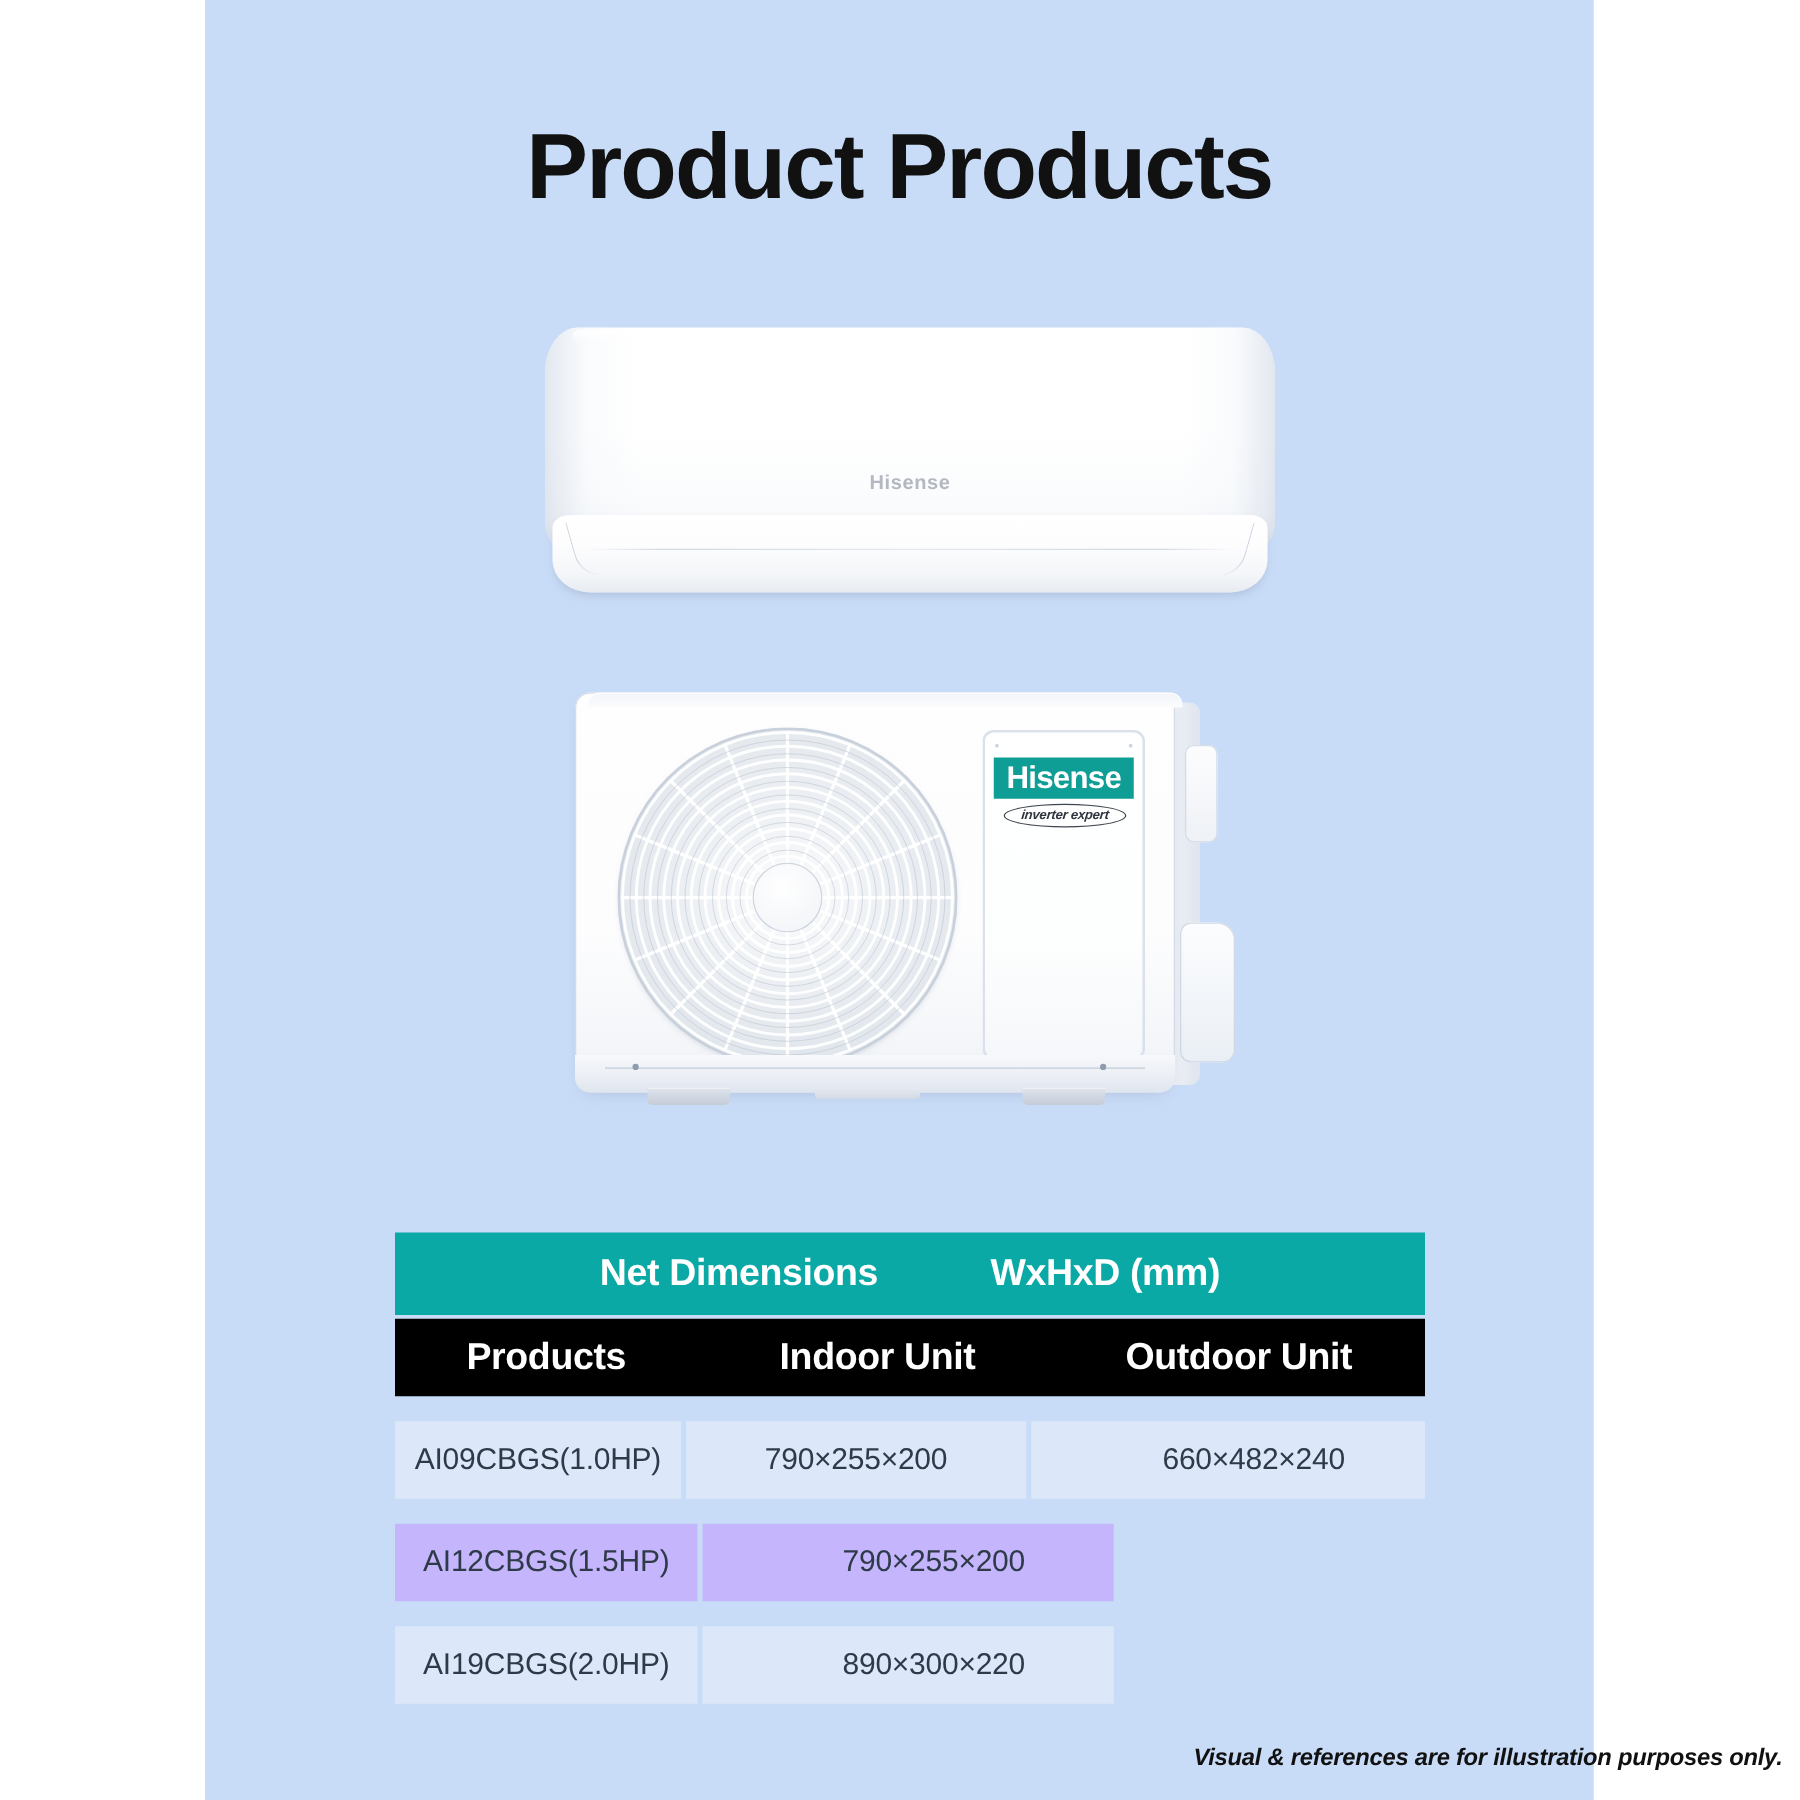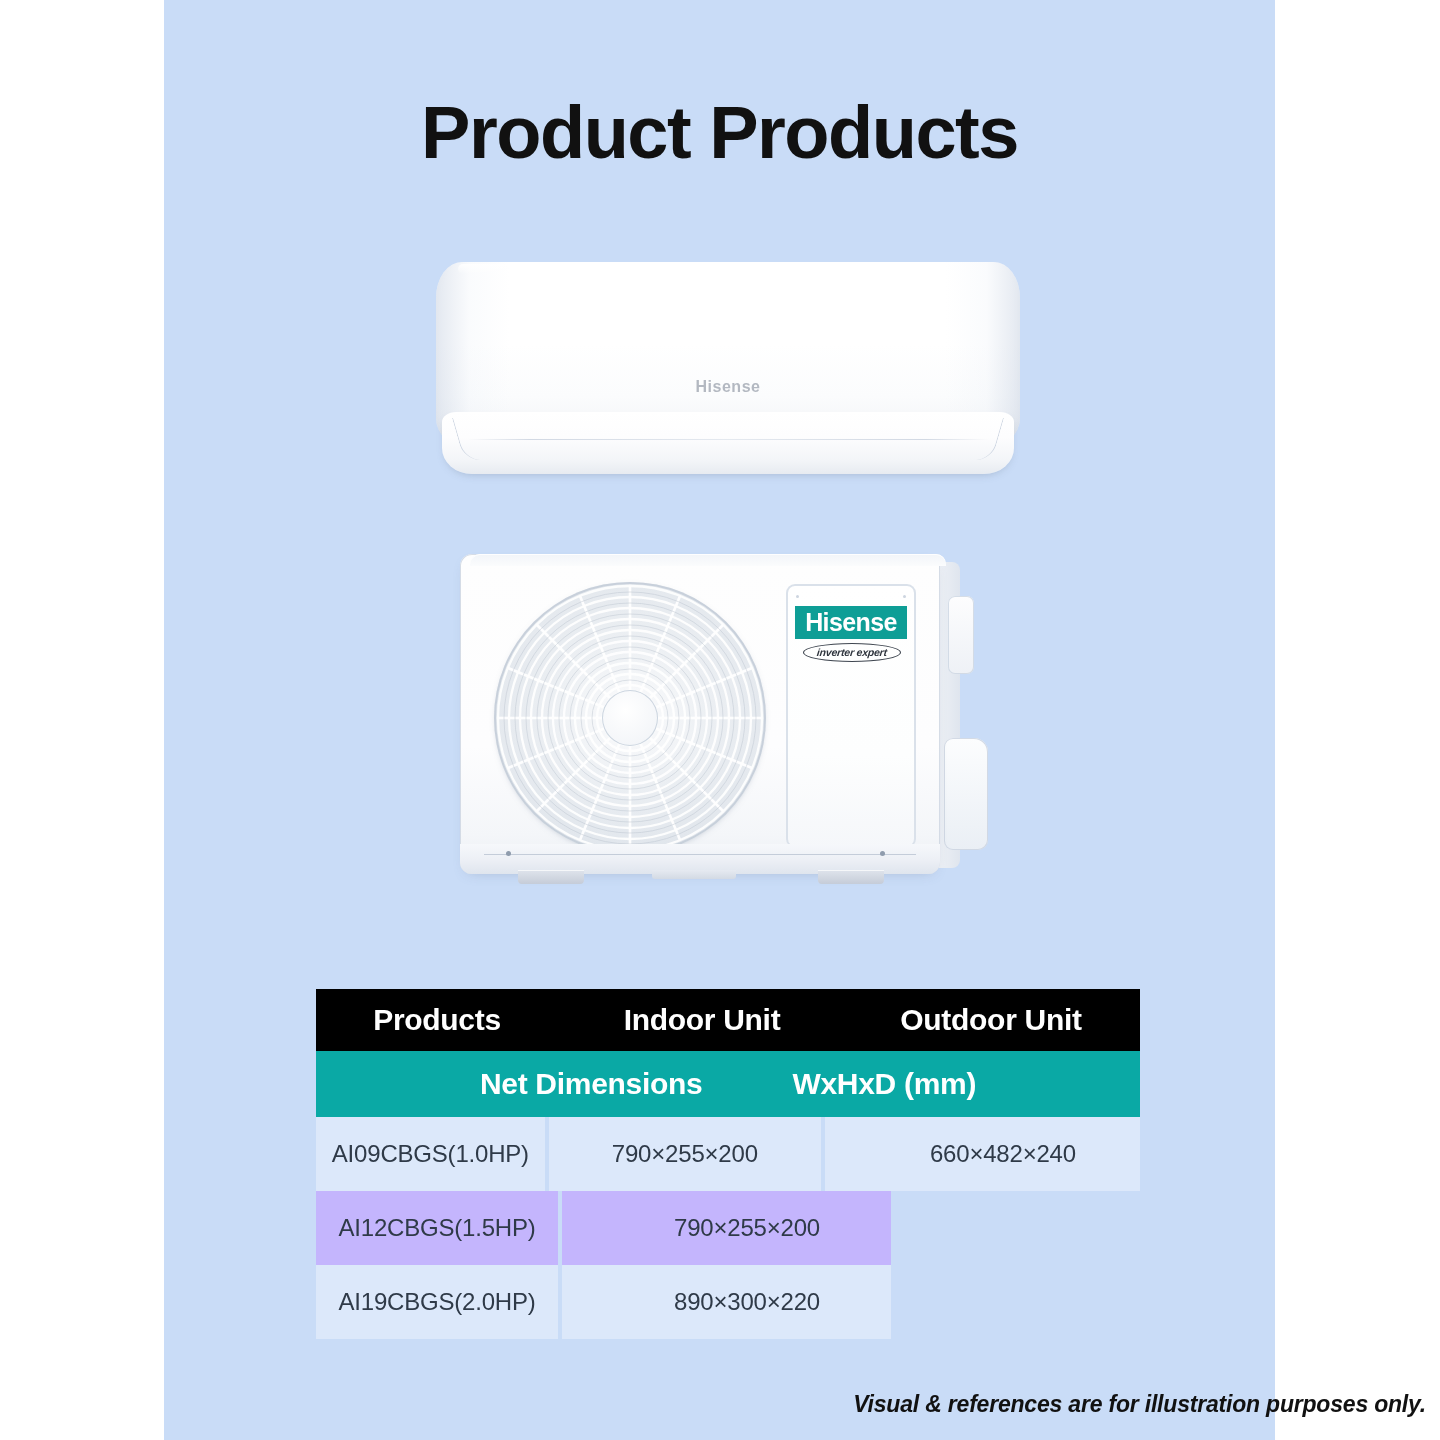--- a/index.html
+++ b/index.html
@@ -333,21 +333,21 @@
   }
   .tbl-head-cell {
     color: #ffffff;
     font-size: 30px;
     font-weight: bold;
     letter-spacing: -.3px;
     display: flex;
     align-items: center;
     justify-content: center;
   }
-  .tbl-body-row { height: 74px; margin-top: 0; }
+  .tbl-body-row { height: 62px; margin-top: 20px; }
   .tbl-cell {
     display: flex;
     align-items: center;
     justify-content: center;
     font-size: 24px;
     color: #2f3a48;
     letter-spacing: -.2px;
     background: #dce8fa;
     margin-right: 4px;
   }
@@ -355,21 +355,21 @@
   .tbl-body-row.highlight .tbl-cell { background: #c4b5fd; }
   .col-0 { width: 242px; }
   .col-1 { width: 288px; }
   .col-2 { width: 290px; }
 
   
   #disclaimer {
     position: absolute;
     right: 14px;
     bottom: 22px;
-    font-size: 23px;
+    font-size: 19px;
     font-weight: bold;
     font-style: italic;
     color: #111111;
     letter-spacing: -.2px;
     white-space: nowrap;
   }
 </style>
 </head>
 <body>
 
@@ -463,31 +463,31 @@
     <div class="ou-bolt" style="left:46px;top:7px;"></div>
     <div class="ou-bolt" style="left:420px;top:7px;"></div>
   </div>
   <div class="ou-foot-mid"></div>
   <div class="ou-foot left"></div>
   <div class="ou-foot right"></div>
 </div>
 
 <div id="spec-table">
 
+  <div class="tbl-row tbl-title-row">
+    <span class="tbl-title-cell">Net Dimensions</span>
+    <span class="tbl-title-cell">WxHxD (mm)</span>
+  </div>
+
   <div class="tbl-row tbl-head-row">
     <div class="tbl-head-cell col-0">Products</div>
     <div class="tbl-head-cell col-1">Indoor Unit</div>
     <div class="tbl-head-cell col-2">Outdoor Unit</div>
   </div>
 
-  <div class="tbl-row tbl-title-row">
-    <span class="tbl-title-cell">Net Dimensions</span>
-    <span class="tbl-title-cell">WxHxD (mm)</span>
-  </div>
-
   <div class="tbl-row tbl-body-row">
     <div class="tbl-cell col-0">AI09CBGS(1.0HP)</div>
     <div class="tbl-cell col-1">790×255×200</div>
     <div class="tbl-cell col-2">660×482×240</div>
   </div>
 
   <div class="tbl-row tbl-body-row highlight">
     <div class="tbl-cell col-0">AI12CBGS(1.5HP)</div>
     <div class="tbl-cell col-1">790×255×200</div>
   </div>

